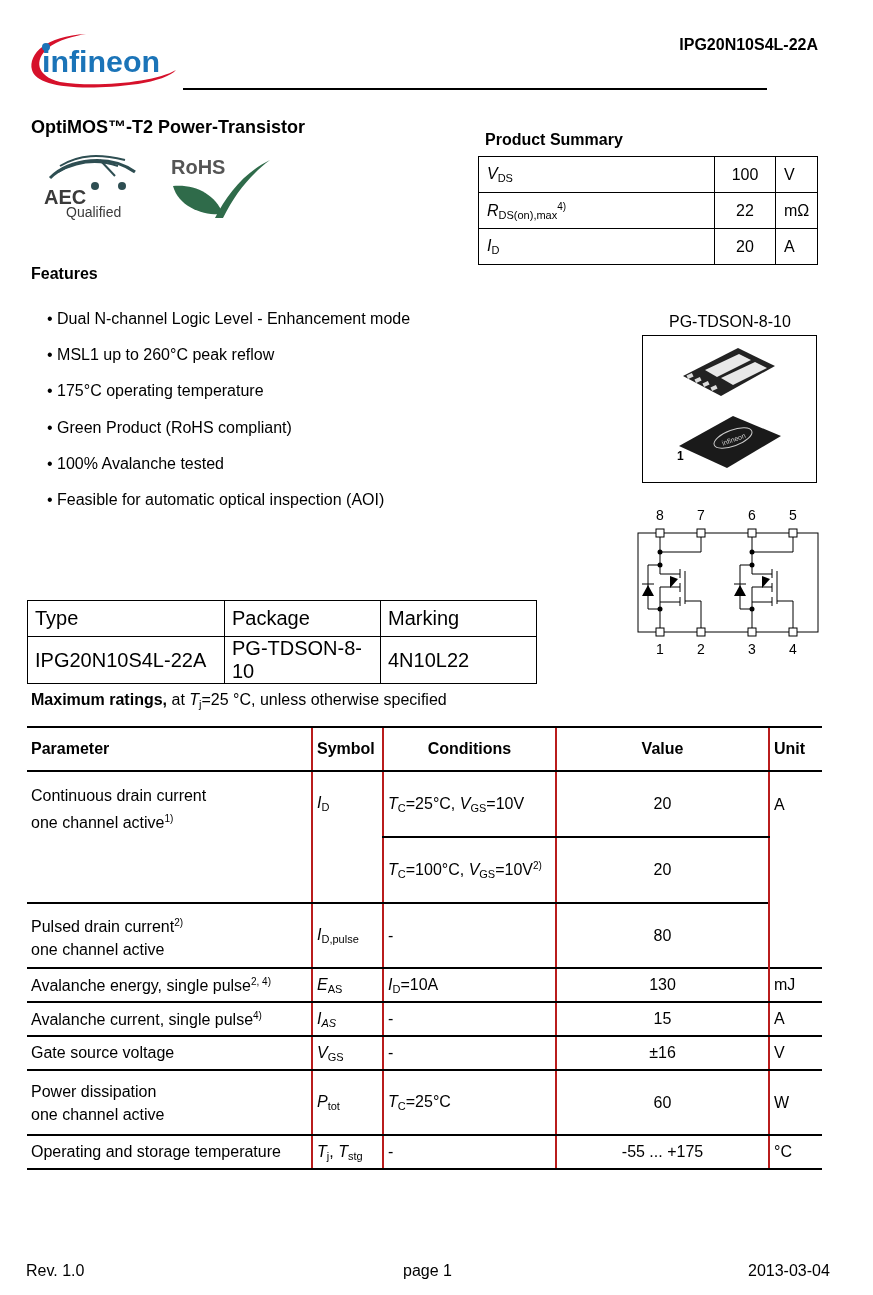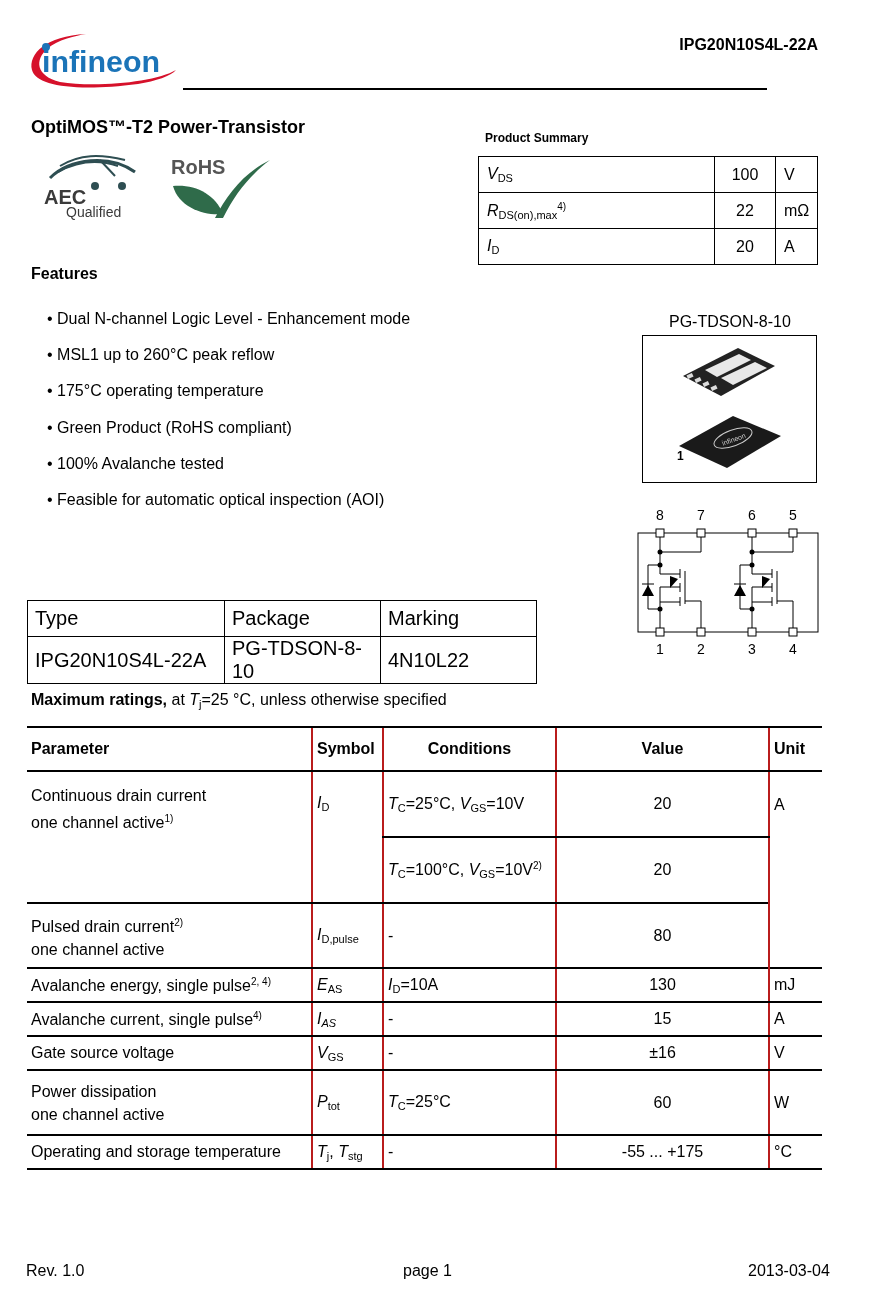--- a/index.html
+++ b/index.html
@@ -16,21 +16,21 @@
   #logo { left: 26px; top: 30px; width: 150px; height: 62px; }
   #part-no { right: 55px; top: 36px; font-size: 16px; font-weight: bold; }
   #header-rule { left: 183px; top: 88px; width: 584px; height: 2px; background: #000; }
 
   #product-title { left: 31px; top: 117px; font-size: 18px; font-weight: bold; }
 
   #aec-logo { left: 40px; top: 150px; width: 105px; height: 75px; }
   #rohs-logo { left: 165px; top: 150px; width: 110px; height: 75px; }
 
   
-  #summary-title { left: 485px; top: 131px; font-size: 12px; font-weight: bold; }
+  #summary-title { left: 485px; top: 131px; font-size: 16px; font-weight: bold; }
   #summary-table { left: 478px; top: 156px; border-collapse: collapse; font-size: 16px; }
   #summary-table td { border: 1.5px solid #000; height: 35px; padding: 0 8px; margin-top: 36px; }
   #summary-table td.sym { width: 219px; }
   #summary-table td.val { width: 48px; text-align: center; padding: 0 6px; }
   #summary-table td.unit { width: 24px; }
 
   
   #features-title { left: 31px; top: 265px; font-size: 16px; font-weight: bold; }
   #features-list { left: 31px; top: 292px; margin: 16px; padding: 0; list-style: none; font-size: 16px; }
   #features-list li { height: 36.2px; line-height: 22px; }

